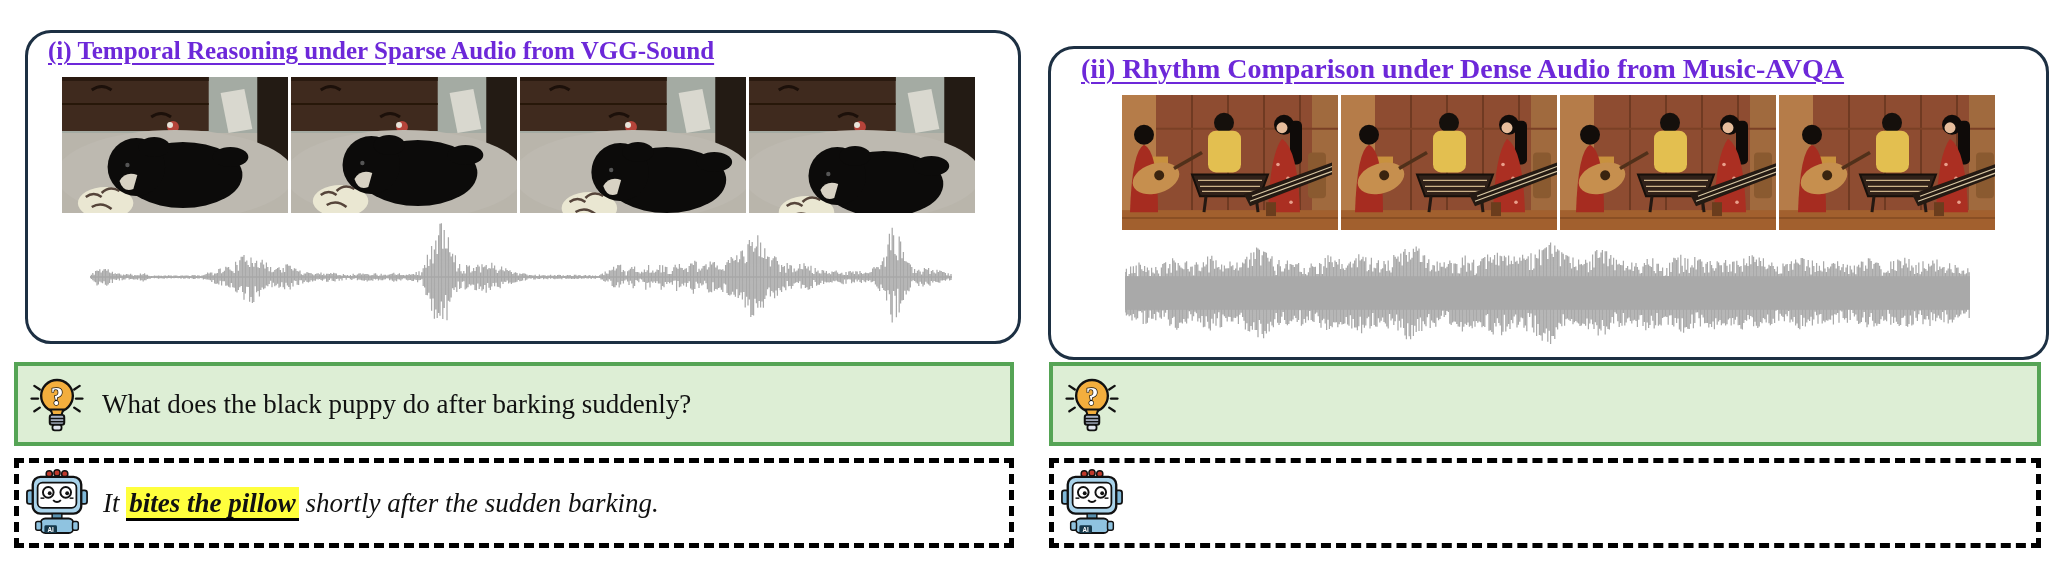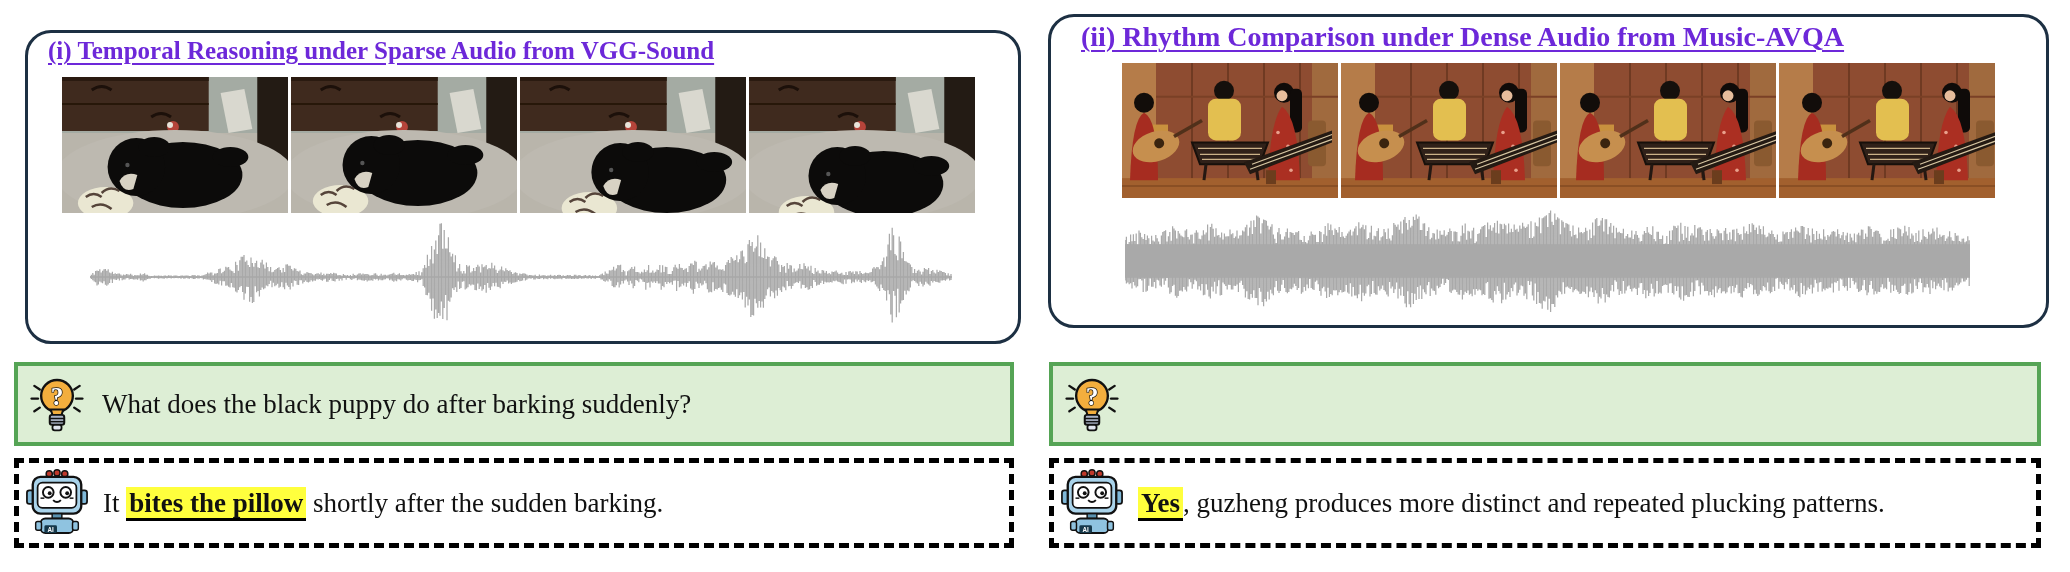--- a/index.html
+++ b/index.html
@@ -1,41 +1,41 @@
 <!DOCTYPE html>
 <html><head>
 <meta charset="utf-8">
 <style>
   html,body{margin:0;padding:0;background:#fff;}
   .figure{position:relative;width:2070px;height:572px;background:#fff;overflow:hidden;
           font-family:"Liberation Serif",serif;color:#111;}
   .media-panel{position:absolute;border:3px solid #1d3043;border-radius:26px;background:#fff;}
   #panel-i{left:25px;top:30px;width:990px;height:308px;}
-  #panel-ii{left:1048px;top:14px;width:995px;height:308px;}
+  #panel-ii{left:1048px;top:46px;width:995px;height:308px;}
   .panel-title{position:absolute;font-weight:bold;
                text-decoration:underline;text-decoration-thickness:2px;text-underline-offset:4px;
                white-space:nowrap;color:#6d28d9;}
   #panel-i .panel-title{left:20px;top:4px;font-size:25px;}
   #panel-ii .panel-title{left:30px;top:4px;font-size:28px;}
   .frames{position:absolute;display:flex;gap:3px;}
   #panel-i .frames{left:34px;top:44px;width:913px;height:136px;}
   #panel-ii .frames{left:71px;top:46px;width:873px;height:135px;}
   .frames svg{flex:1;height:100%;min-width:0;display:block;}
   .wave{position:absolute;}
   #panel-i .wave{left:62px;top:186px;width:862px;height:116px;}
   #panel-ii .wave{left:74px;top:188px;width:845px;height:112px;}
   .qa-box{position:absolute;display:flex;align-items:center;box-sizing:border-box;}
   .question-box{background:#ddeed5;border:4px solid #55a455;padding-left:10px;}
   #q-i{left:14px;top:362px;width:1000px;height:84px;}
   #q-ii{left:1049px;top:362px;width:992px;height:84px;}
   .answer-box{background:#fff;border:5px dashed #000;padding-left:6px;}
   #a-i{left:14px;top:458px;width:1000px;height:90px;}
   #a-ii{left:1049px;top:458px;width:992px;height:90px;}
   .q-text{font-weight:normal;font-size:27px;margin-left:16px;white-space:nowrap;}
-  .a-text{font-size:27px;margin-left:14px;white-space:nowrap;}
+  .a-text{font-size:27px;margin-left:14px;white-space:nowrap;font-style:italic;}
   .hl{background:#ffff3d;font-weight:bold;border-bottom:3px solid #000;padding:1px 3px 0 3px;}
   .qa-icon{flex:0 0 auto;display:block;}
 </style>
 </head>
 <body>
 
 <div class="figure">
 
   <div class="media-panel" id="panel-i">
     <div class="panel-title">(i) Temporal Reasoning under Sparse Audio from VGG-Sound</div>
@@ -408,16 +408,15 @@
       <line x1="16" y1="32" x2="20" y2="32" stroke="#111" stroke-width="1.5"></line>
       <line x1="46" y1="32" x2="50" y2="32" stroke="#111" stroke-width="1.5"></line>
       <path d="M29 34 q4 4 8 0" stroke="#111" stroke-width="2" fill="none"></path>
       <rect x="28" y="48" width="10" height="5" fill="#5a92b0" stroke="#111" stroke-width="1.5"></rect>
       <rect x="16" y="53" width="34" height="15" rx="5" fill="#8fc3e0" stroke="#111" stroke-width="2"></rect>
       <rect x="11" y="56" width="6" height="9" rx="2" fill="#8fc3e0" stroke="#111" stroke-width="1.5"></rect>
       <rect x="49" y="56" width="6" height="9" rx="2" fill="#8fc3e0" stroke="#111" stroke-width="1.5"></rect>
       <rect x="20" y="60" width="13" height="8" rx="1.5" fill="#16384a"></rect>
       <text x="26.5" y="66.5" text-anchor="middle" font-family="Liberation Sans, sans-serif" font-size="6.5" font-weight="bold" fill="#fff">AI</text>
     </svg>
-    <div class="a-text"><span></span><span class="hl">Yes</span><span>, guzheng produces more distinct and repeated plucking patterns.</span></div>
   </div>
 
 </div>
 
 </body></html>

